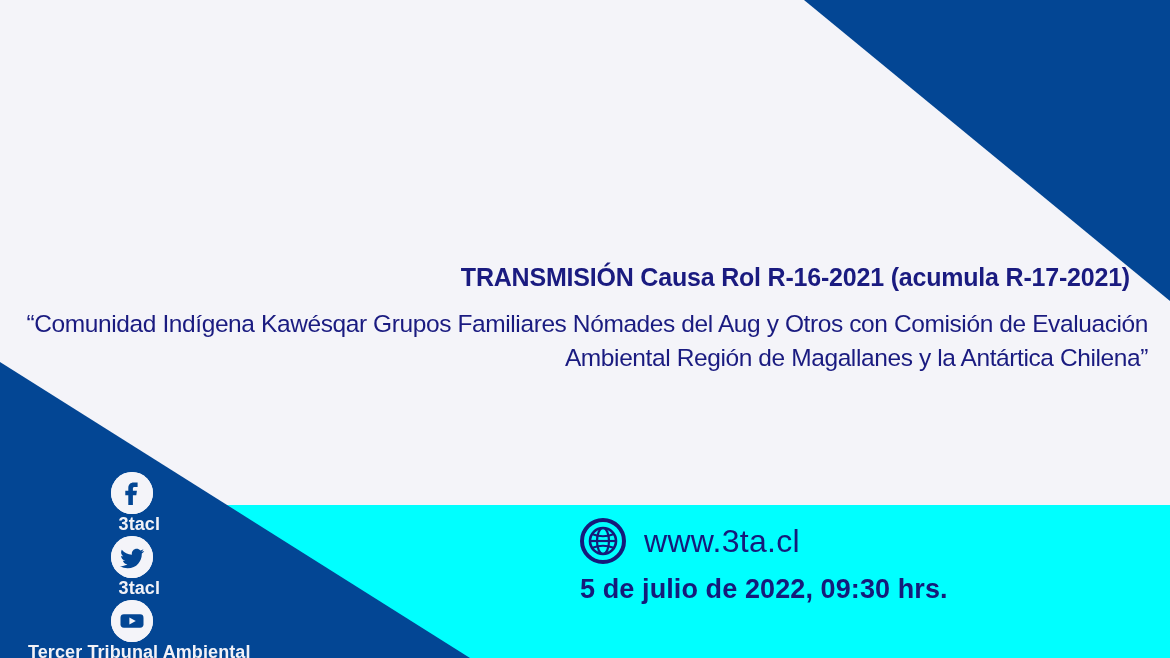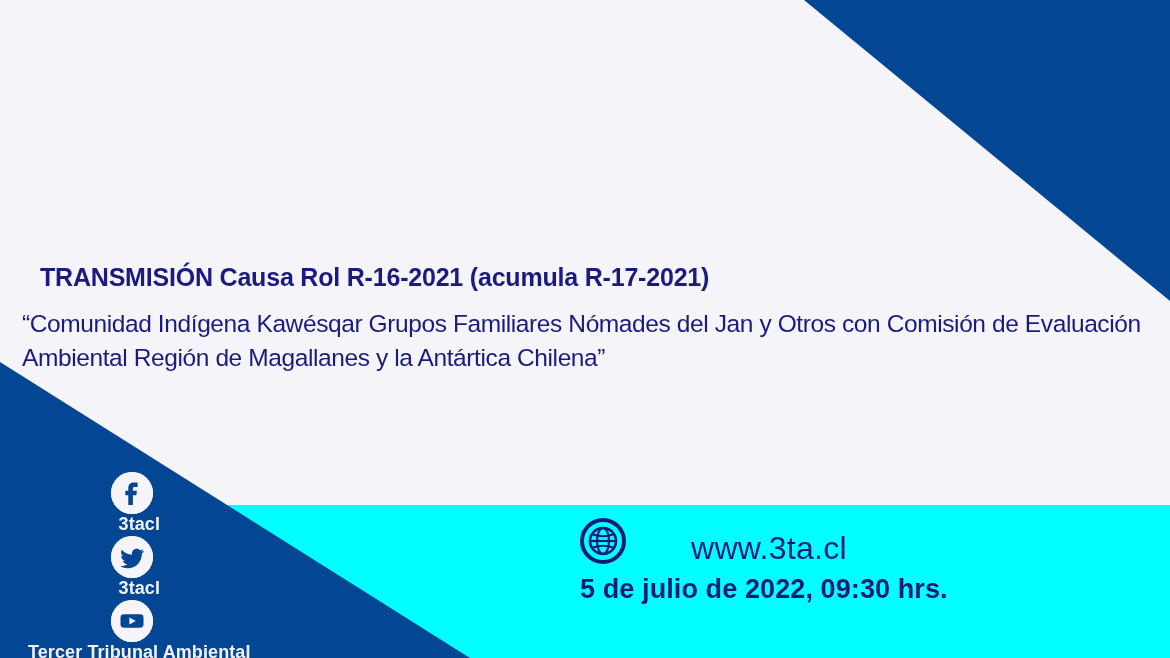--- a/index.html
+++ b/index.html
@@ -44,21 +44,21 @@
     background: #034694;
     clip-path: polygon(0 0, 0 100%, 100% 100%);
   }
 
   
   #headline-block {
     position: absolute;
     left: 0;
     top: 262px;
     width: 1170px;
-    text-align: left;
+    text-align: right;
     z-index: 5;
   }
   #poster-title {
     font-size: 25px;
     font-weight: bold;
     color: #1A1B80;
     letter-spacing: -0.2px;
     line-height: 1.25;
     margin: 0 0 14px 0;
     padding: 0 40px;
@@ -110,22 +110,21 @@
 
   
   #web-block {
     position: absolute;
     left: 580px;
     top: 518px;
     z-index: 6;
   }
   #web-row {
     display: flex;
-    align-items: flex-end;
-    gap: 47px;
+    align-items: center;
   }
   #globe-icon { display: block; flex: 0 0 auto; }
   #website-url {
     margin-left: 18px;
     color: #151B7A;
     font-size: 32px;
     font-weight: normal;
     letter-spacing: 0.3px;
     line-height: 1;
   }
@@ -142,21 +141,21 @@
 <body>
 
 <div id="poster">
 
   <div class="shape" id="shape-cyan-band"></div>
   <div class="shape" id="shape-blue-corner-topright"></div>
   <div class="shape" id="shape-blue-corner-bottomleft"></div>
 
   <div id="headline-block">
     <div id="poster-title">TRANSMISIÓN Causa Rol R-16-2021 (acumula R-17-2021)</div>
-    <div id="poster-subtitle">“Comunidad Indígena Kawésqar Grupos Familiares Nómades del Jan y Otros con Comisión de Evaluación Ambiental Región de Magallanes y la Antártica Chilena”</div>
+    <div id="poster-subtitle">“Comunidad Indígena Kawésqar Grupos Familiares Nómades del Aug y Otros con Comisión de Evaluación Ambiental Región de Magallanes y la Antártica Chilena”</div>
   </div>
 
   <div id="social-list">
 
     <div class="social-row">
       <span class="social-badge">
         <svg width="42" height="42" viewBox="0 0 42 42" aria-hidden="true">
           <circle cx="21" cy="21" r="21" fill="#F4F4F9"></circle>
           <path fill="#034694" d="M23.6 14.9h3.0V10.6h-3.9c-3.3 0-5.4 2.1-5.4 5.4v2.8h-3.0v4.4h3.0V33h4.6V23.2h3.4l0.6-4.4h-4.0v-2.2c0-1.0 0.5-1.7 1.7-1.7z"></path>
         </svg>

